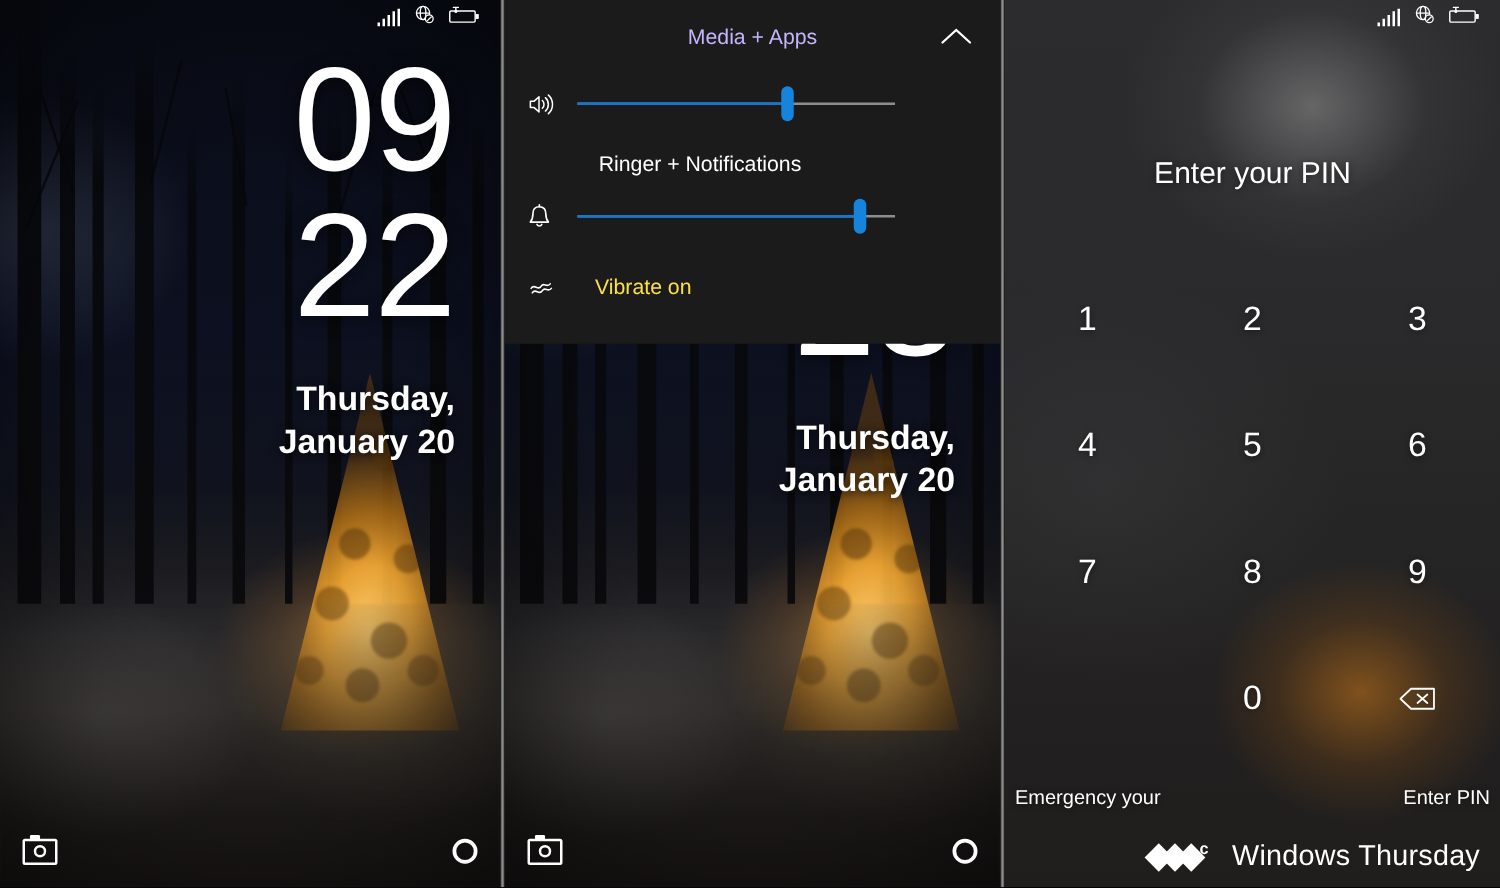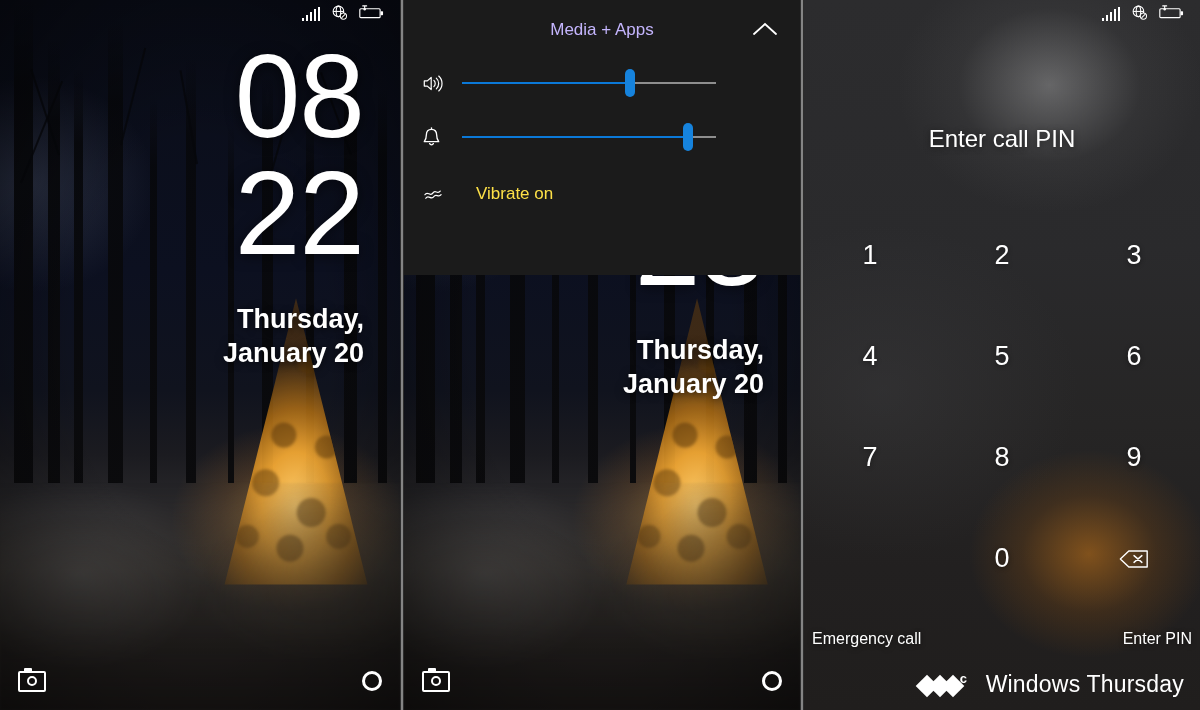--- a/index.html
+++ b/index.html
@@ -453,21 +453,21 @@
         <svg width="26" height="16" viewBox="0 0 32 18" fill="none" stroke="#fff" stroke-width="1.4">
           <rect x="1" y="5" width="25" height="11" rx="1.3"></rect>
           <rect x="26.6" y="8" width="3" height="5" rx="0.8" fill="#fff" stroke="none"></rect>
           <path d="M7 5 L7 1.5 M4.6 1.5 L9.4 1.5" stroke-linecap="round"></path>
           <circle cx="7" cy="5.6" r="1.5" fill="#fff" stroke="none"></circle>
         </svg>
       </span>
     </div>
 
     <div class="clock">
-      <div class="hh">08</div>
+      <div class="hh">09</div>
       <div class="mm">22</div>
       <div class="date">
         <div>Thursday,</div>
         <div>January 20</div>
       </div>
     </div>
 
     <div class="bottombar">
       <div class="cam-icon"></div>
       <div class="dot-icon"></div>
@@ -524,20 +524,21 @@
             <path d="M19.2 2.4 A11.6 11.6 0 0 1 19.2 19.6" stroke-linecap="round"></path>
           </svg>
         </div>
         <div class="slider" id="slider-media">
           <div class="track" style="background: rgb(142, 142, 142);"></div>
           <div class="fill" style="width: 66%; background: rgb(11, 121, 216);"></div>
           <div class="thumb" style="left: 66%; background: rgb(22, 131, 221);"></div>
         </div>
       </div>
 
+      <div class="vol-sublabel">Ringer + Notifications</div>
 
       <div class="vol-row" style="margin-top:8px;">
         <div class="ico">
           <svg width="19" height="21" viewBox="0 0 20 22" fill="none" stroke="#fff" stroke-width="1.4" stroke-linejoin="round">
             <path d="M10 2.5 C6.4 2.5 4.6 5 4.6 8.2 C4.6 12 3.4 14.2 2.4 15.4 L17.6 15.4 C16.6 14.2 15.4 12 15.4 8.2 C15.4 5 13.6 2.5 10 2.5 Z"></path>
             <path d="M10 2.5 L10 0.8" stroke-linecap="round"></path>
             <path d="M8 17.4 A2.2 2.2 0 0 0 12 17.4" stroke-linecap="round"></path>
           </svg>
         </div>
         <div class="slider" id="slider-ringer">
@@ -589,21 +590,21 @@
       <span>
         <svg width="26" height="16" viewBox="0 0 32 18" fill="none" stroke="#fff" stroke-width="1.4">
           <rect x="1" y="5" width="25" height="11" rx="1.3"></rect>
           <rect x="26.6" y="8" width="3" height="5" rx="0.8" fill="#fff" stroke="none"></rect>
           <path d="M7 5 L7 1.5 M4.6 1.5 L9.4 1.5" stroke-linecap="round"></path>
           <circle cx="7" cy="5.6" r="1.5" fill="#fff" stroke="none"></circle>
         </svg>
       </span>
     </div>
 
-    <div class="pin-title">Enter call PIN</div>
+    <div class="pin-title">Enter your PIN</div>
 
     <div class="keypad">
       <div class="key">1</div>
       <div class="key">2</div>
       <div class="key">3</div>
       <div class="key">4</div>
       <div class="key">5</div>
       <div class="key">6</div>
       <div class="key">7</div>
       <div class="key">8</div>
@@ -612,21 +613,21 @@
       <div class="key">0</div>
       <div class="key">
         <svg width="32" height="24" viewBox="0 0 34 24" fill="none" stroke="#fff" stroke-width="1.5" stroke-linejoin="round" stroke-linecap="round">
           <path d="M11.5 3.5 L31 3.5 L31 20.5 L11.5 20.5 L2.5 12 Z"></path>
           <path d="M17 8.4 L25.4 15.6 M25.4 8.4 L17 15.6"></path>
         </svg>
       </div>
     </div>
 
     <div class="pin-footer">
-      <span>Emergency call</span>
+      <span>Emergency your</span>
       <span>Enter PIN</span>
     </div>
 
     <div class="wc-logo">
       <div class="wc-mark">
         <div class="wc-diamond wc-d1"></div>
         <div class="wc-diamond wc-d2"></div>
         <div class="wc-diamond wc-d3"></div>
         <div class="wc-c">c</div>
       </div>

